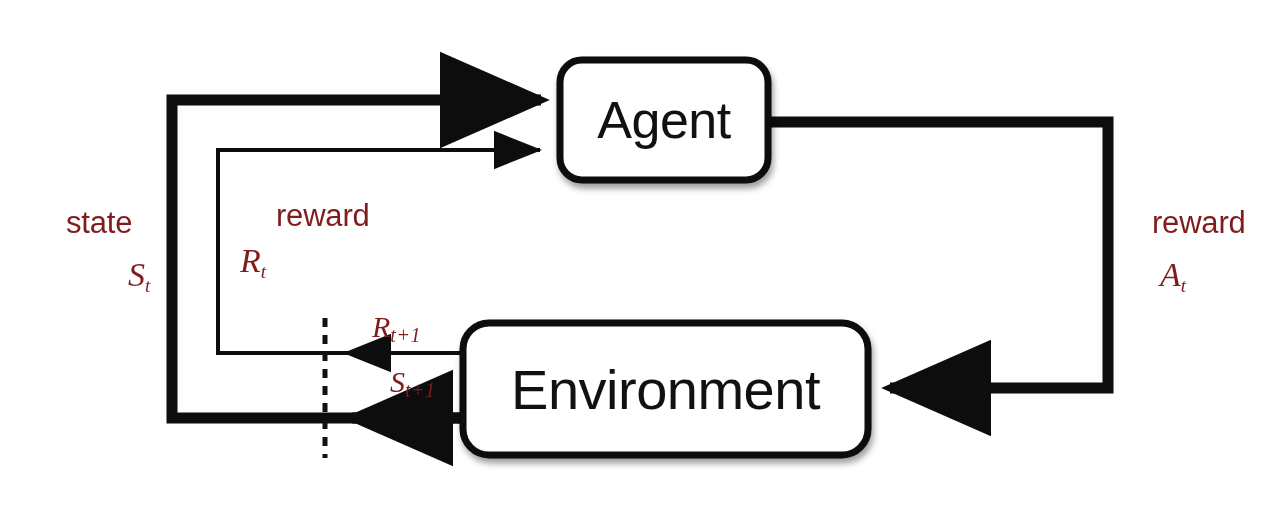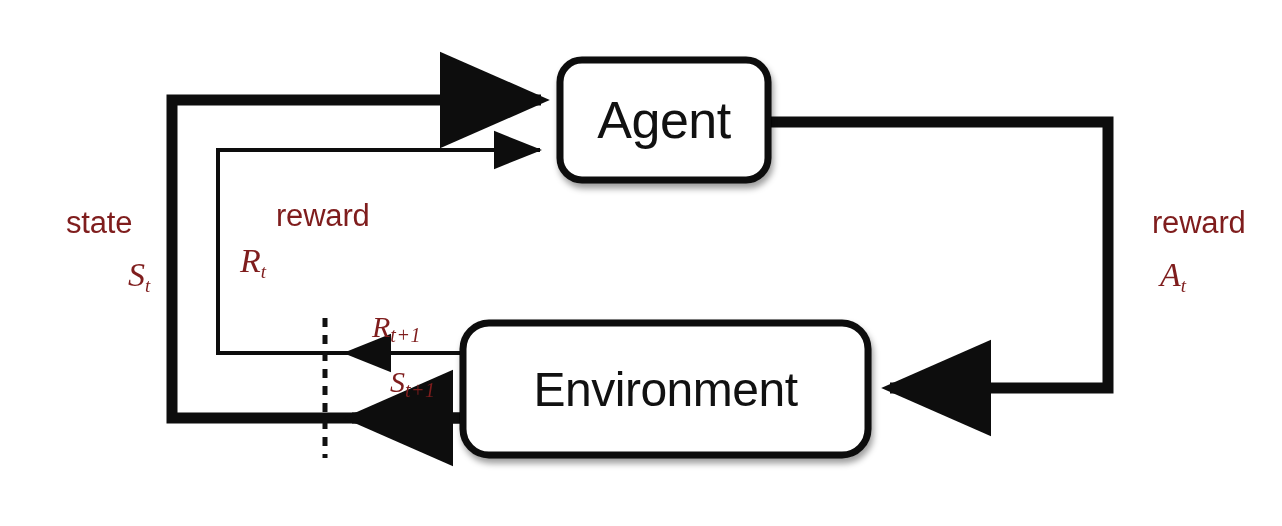--- a/index.html
+++ b/index.html
@@ -77,21 +77,21 @@
     color: #111111;
     user-select: none;
   }
   #agent-text {
     left: 560px; top: 60px; width: 208px; height: 120px;
     font-size: 52px;
     letter-spacing: -0.5px;
   }
   #environment-text {
     left: 463px; top: 323px; width: 405px; height: 132px;
-    font-size: 48px;
+    font-size: 56px;
     letter-spacing: -0.5px;
   }
 
   
   #lbl-state      { left: 66px;  top: 207px; }
   #lbl-state-sym  { left: 92px;  top: 258px; margin-left: 36px; }
   #lbl-reward     { left: 232px; top: 200px; margin-left: 44px; }
   #lbl-reward-sym { left: 240px; top: 244px; }
   #lbl-action     { left: 1152px; top: 207px; }
   #lbl-action-sym { left: 1160px; top: 258px; }

